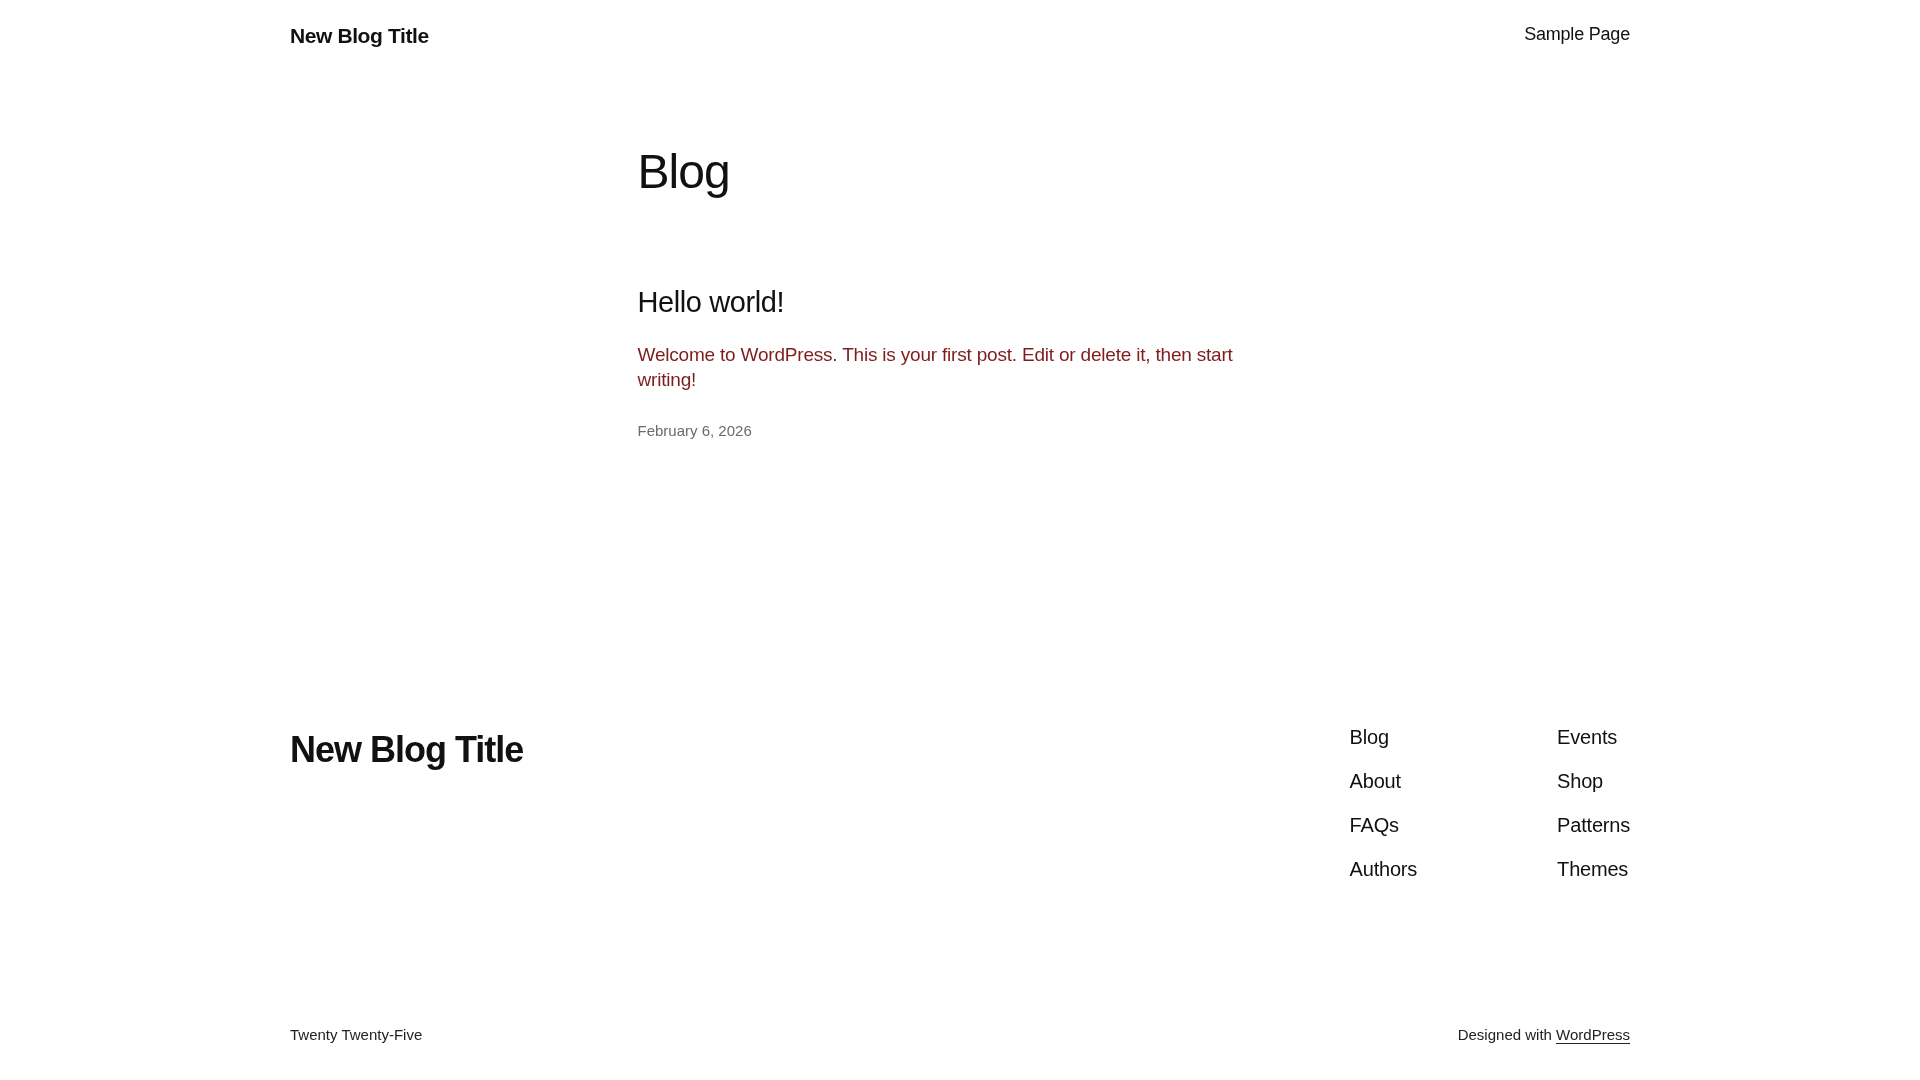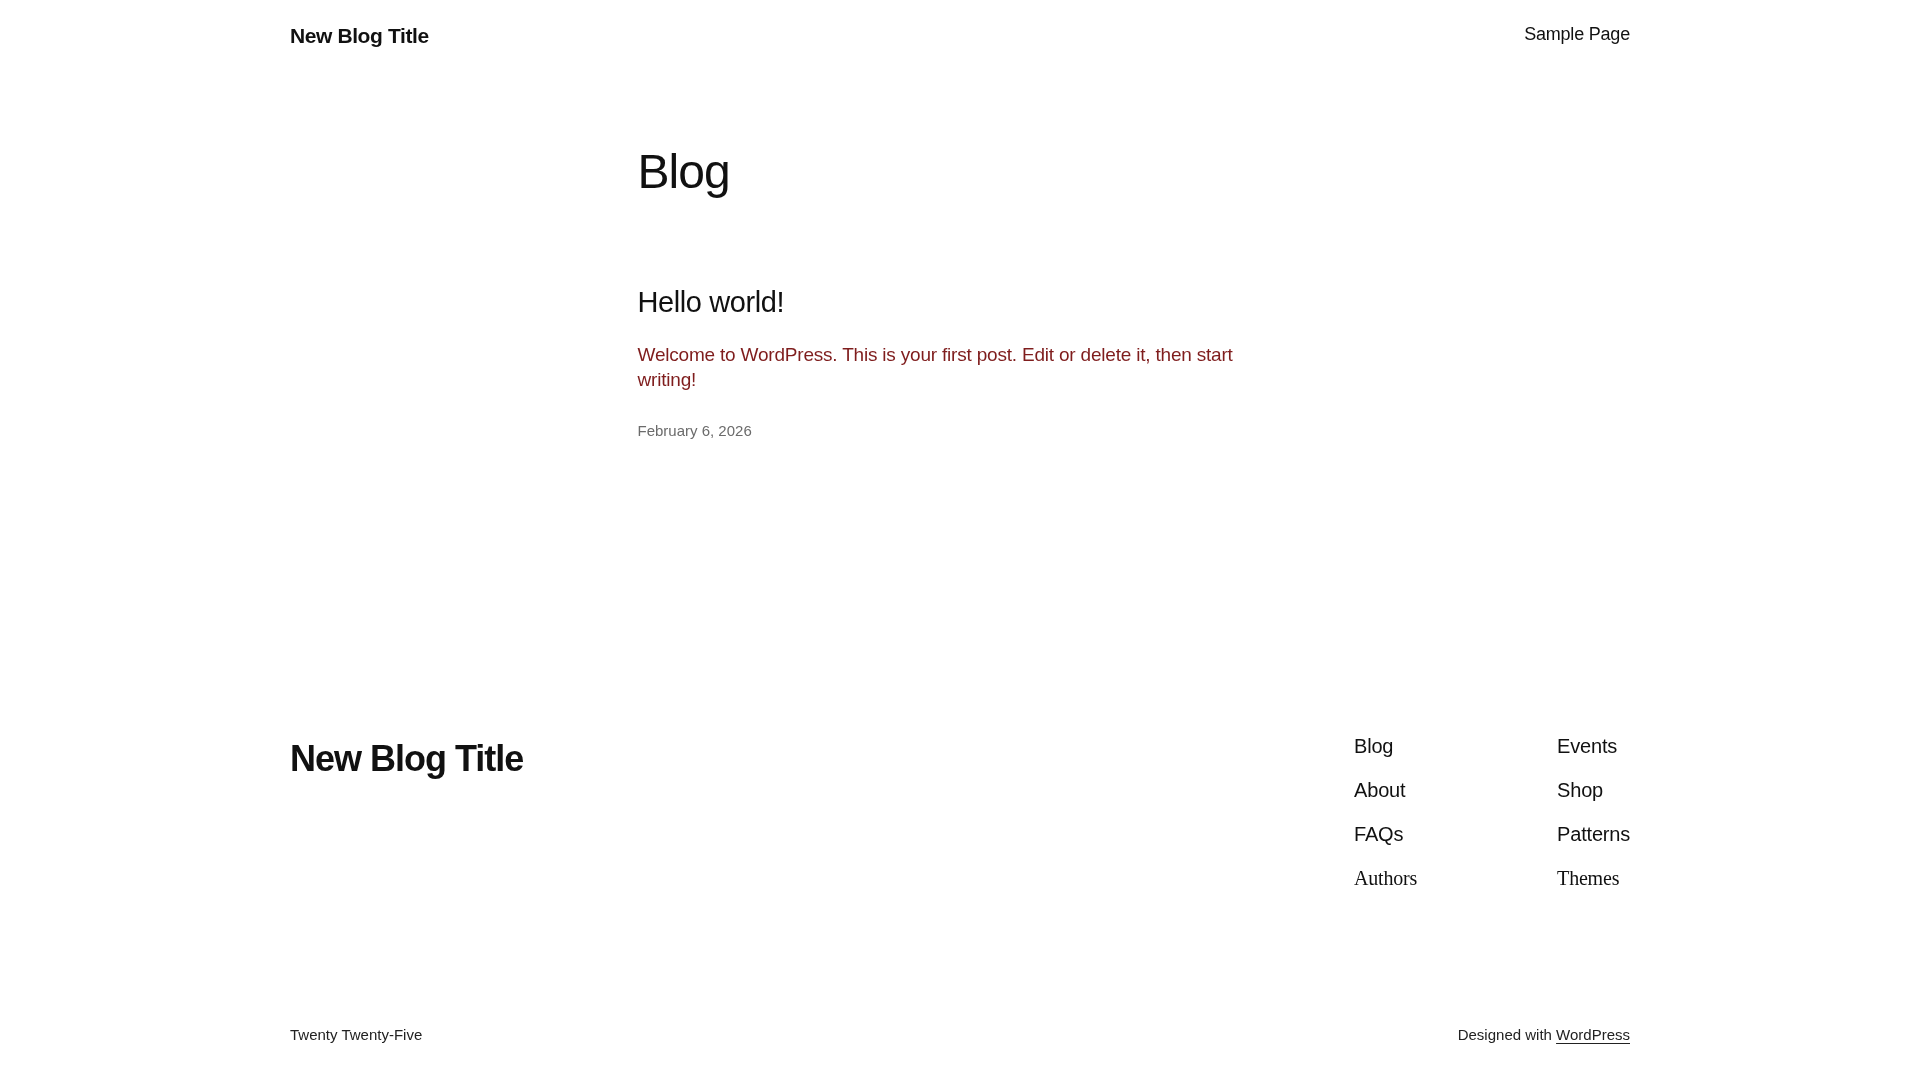--- a/index.html
+++ b/index.html
@@ -95,21 +95,21 @@
   }
   .footer-nav ul {
     list-style: none;
   }
   .footer-nav li {
     font-size: 20px;
     line-height: 1;
     letter-spacing: -0.2px;
     margin-bottom: 24px;
   }
-  .footer-nav li:last-child { margin-bottom: 3px; font-family: Liberation Serif, serif; }
+  .footer-nav li:last-child { margin-bottom: 12px; }
 
   .footer-bottom {
     margin-top: 134px;
     display: flex;
     justify-content: space-between;
     align-items: flex-end;
     font-size: 15px;
     line-height: 1.3;
     color: #222222;
     letter-spacing: 0;

